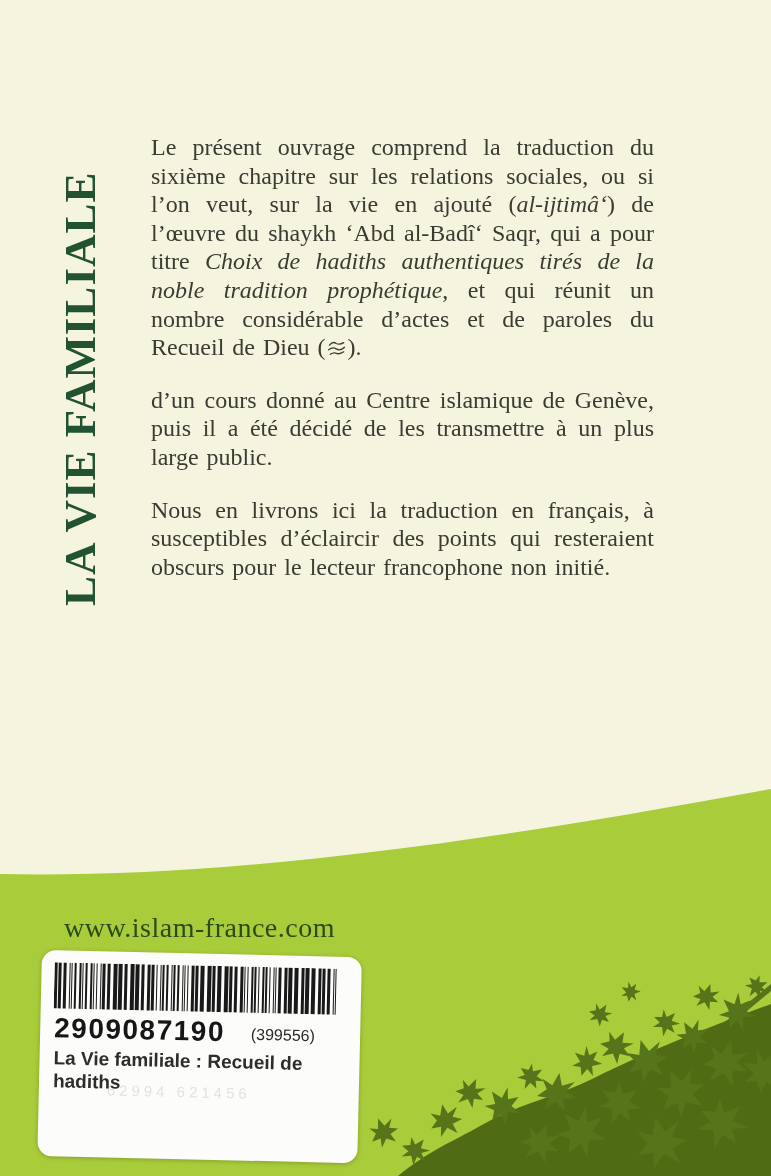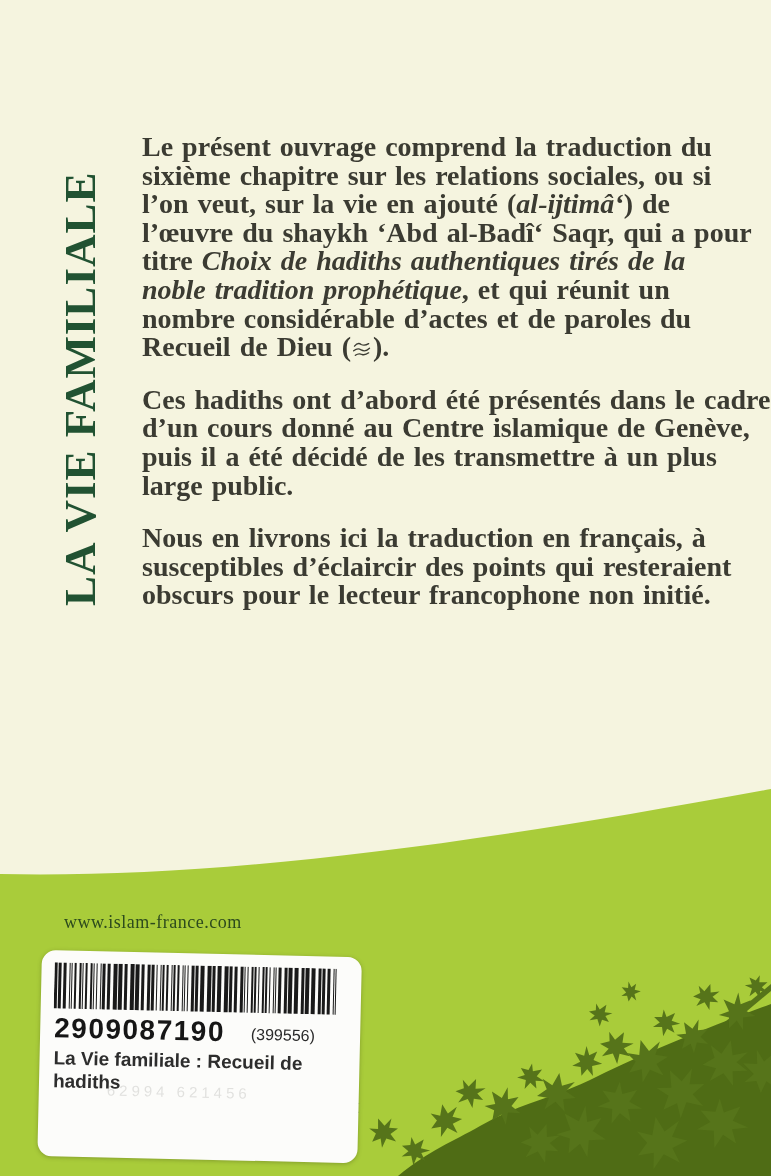--- a/index.html
+++ b/index.html
@@ -11,38 +11,38 @@
   
   .spine-title{
     position:absolute;left:54px;top:134px;height:510px;width:56px;
     writing-mode:vertical-rl;transform:rotate(180deg);
     font-family:"Liberation Serif", serif;font-weight:bold;
     font-size:45px;letter-spacing:1px;color:var(--title-green,#215232);
     text-align:center;white-space:nowrap;
   }
   
   .body-text{
-    position:absolute;left:142px;top:133px;width:503px;
-    color:var(--text,#3b3b32);font-size:28px;font-weight:bold;
+    position:absolute;left:151px;top:133px;width:503px;
+    color:var(--text,#3b3b32);font-size:24px;
   }
   .para{margin:0 0 24px 0;}
   .line{
     height:28.6px;line-height:28.6px;
     text-align:justify;text-align-last:justify;
     word-spacing:2px;white-space:nowrap;
   }
   .line.last{text-align-last:left;}
   .line .it{font-style:italic;margin-top:20px;}
   .pbuh{display:inline-block;vertical-align:-2px;margin:0 1px;}
   
   .band{position:absolute;left:0;top:0;width:771px;height:1176px;display:block;}
   
   .website{
     position:absolute;left:64px;top:912px;
-    font-family:"Liberation Serif", serif;font-size:18px;
+    font-family:"Liberation Serif", serif;font-size:28px;
     color:var(--website-green,#2c4a1d);letter-spacing:0.5px;
   }
   
   .leaves{position:absolute;left:0;top:0;width:771px;height:1176px;display:block;}
   
   .sticker{
     position:absolute;left:42px;top:950px;width:320px;height:206px;
     background:#fcfcfa;border-radius:14px;
     transform:rotate(1.3deg);transform-origin:0 0;
     box-shadow:0 1px 4px rgba(60,70,20,0.35);
@@ -81,21 +81,20 @@
         <div class="line"><span>titre </span><span class="it">Choix de hadiths authentiques tirés de la</span></div>
         <div class="line"><span class="it">noble tradition prophétique</span><span>, et qui réunit un</span></div>
         <div class="line"><span>nombre considérable d’actes et de paroles du</span></div>
         <div class="line last"><span>Recueil de Dieu (</span><span class="pbuh"><svg width="20" height="17" viewBox="0 0 24 20" fill="none" stroke="#3b3b32" stroke-width="1.6" stroke-linecap="round">
               <path d="M3,6 q4,-5 8,-2 q4,2 9,-1"></path>
               <path d="M2,11.5 q5,-4 9,-1 q5,3 10,-2"></path>
               <path d="M4,17 q4,-3 8,-1 q4,1 8,-2"></path>
             </svg></span><span>).</span></div>
       </div>
       <div class="para">
-        <div class="line"><span>Ces hadiths ont d’abord été présentés dans le cadre</span></div>
         <div class="line"><span>d’un cours donné au Centre islamique de Genève,</span></div>
         <div class="line"><span>puis il a été décidé de les transmettre à un plus</span></div>
         <div class="line last"><span>large public.</span></div>
       </div>
       <div class="para">
         <div class="line"><span>Nous en livrons ici la traduction en français, à</span></div>
         <div class="line"><span>susceptibles d’éclaircir des points qui resteraient</span></div>
         <div class="line last"><span>obscurs pour le lecteur francophone non initié.</span></div>
       </div>
     </div>

